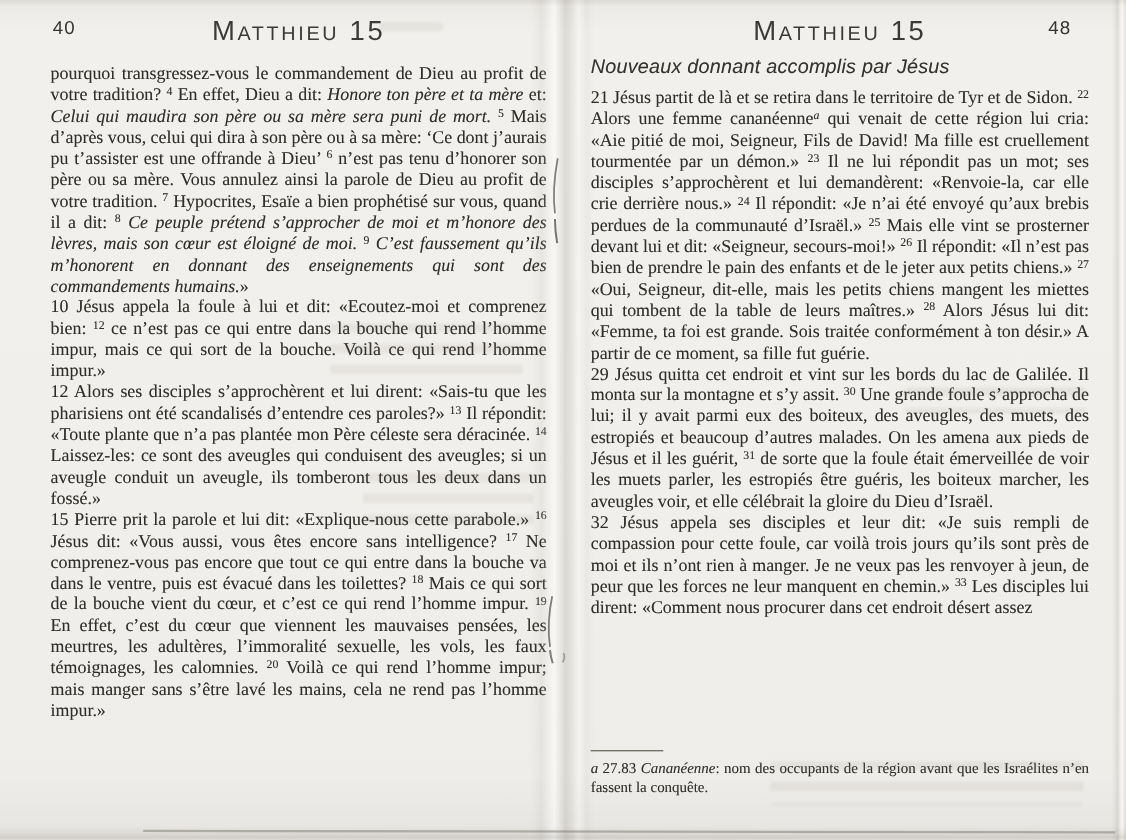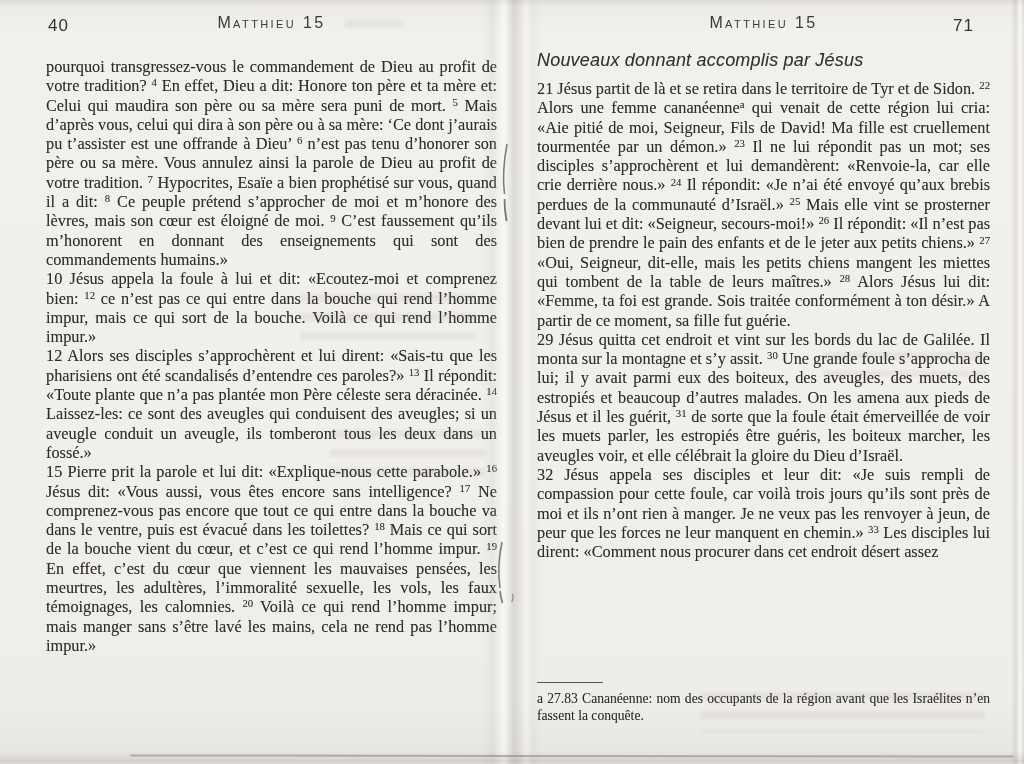--- a/index.html
+++ b/index.html
@@ -15,39 +15,39 @@
   .abs { position: absolute; }
 
   
   .folio {
     font-family: "Liberation Sans", sans-serif;
     font-size: 17px; letter-spacing: 1px; color: #35332f;
   }
   .running-head {
     font-family: "Liberation Sans", sans-serif;
     font-variant: small-caps;
-    font-size: 16px; letter-spacing: 2.4px;
+    font-size: 25px; letter-spacing: 2.4px;
     color: #3c3a36; text-align: center;
   }
   .folio-left  { left: 48px;  top: 16px; }
   .head-left   { left: 46px;  top: 14px; width: 451px; }
   .head-right  { left: 537px; top: 14px; width: 453px; }
   .folio-right { left: 953px; top: 16px; }
 
   
   .body-text {
     text-align: justify;
     font-size: 16.3px; line-height: 19.3px;
     text-shadow: 0 0 0.5px rgba(47,45,41,0.35);
     hyphens: auto; -webkit-hyphens: auto;
   }
   .text-left  { left: 46px;  top: 57px; width: 451px; }
   .text-right { left: 537px; top: 79px; width: 453px; }
   .para { margin: 0; }
-  .it { }
+  .it { font-style: italic; }
   .vnum {
     font-size: 0.66em; line-height: 0;
     position: relative; top: -0.45em;
   }
 
   .section-heading {
     left: 537px; top: 50px; width: 453px;
     font-family: "Liberation Sans", sans-serif;
     font-style: italic; font-size: 18px; letter-spacing: 0.2px;
     color: #34322e;
@@ -110,21 +110,21 @@
     <div class="abs body-text text-left" lang="fr">
         <p class="para"><span>pourquoi transgressez-vous le commandement de Dieu au profit de votre tradition? </span><span class="vnum">4</span><span> En effet, Dieu a dit: </span><span class="it">Honore ton père et ta mère</span><span> et: </span><span class="it">Celui qui maudira son père ou sa mère sera puni de mort. </span><span class="vnum">5</span><span> Mais d’après vous, celui qui dira à son père ou à sa mère: ‘Ce dont j’aurais pu t’assister est une offrande à Dieu’ </span><span class="vnum">6</span><span> n’est pas tenu d’honorer son père ou sa mère. Vous annulez ainsi la parole de Dieu au profit de votre tradition. </span><span class="vnum">7</span><span> Hypocrites, Esaïe a bien prophétisé sur vous, quand il a dit: </span><span class="vnum">8</span><span class="it"> Ce peuple prétend s’approcher de moi et m’honore des lèvres, mais son cœur est éloigné de moi. </span><span class="vnum">9</span><span class="it"> C’est faussement qu’ils m’honorent en donnant des enseignements qui sont des commandements humains.</span><span>»</span></p>
         <p class="para"><span>10 Jésus appela la foule à lui et dit: «Ecoutez-moi et comprenez bien: </span><span class="vnum">12</span><span> ce n’est pas ce qui entre dans la bouche qui rend l’homme impur, mais ce qui sort de la bouche. Voilà ce qui rend l’homme impur.»</span></p>
         <p class="para"><span>12 Alors ses disciples s’approchèrent et lui dirent: «Sais-tu que les pharisiens ont été scandalisés d’entendre ces paroles?» </span><span class="vnum">13</span><span> Il répondit: «Toute plante que n’a pas plantée mon Père céleste sera déracinée. </span><span class="vnum">14</span><span> Laissez-les: ce sont des aveugles qui conduisent des aveugles; si un aveugle conduit un aveugle, ils tomberont tous les deux dans un fossé.»</span></p>
         <p class="para"><span>15 Pierre prit la parole et lui dit: «Explique-nous cette parabole.» </span><span class="vnum">16</span><span> Jésus dit: «Vous aussi, vous êtes encore sans intelligence? </span><span class="vnum">17</span><span> Ne comprenez-vous pas encore que tout ce qui entre dans la bouche va dans le ventre, puis est évacué dans les toilettes? </span><span class="vnum">18</span><span> Mais ce qui sort de la bouche vient du cœur, et c’est ce qui rend l’homme impur. </span><span class="vnum">19</span><span> En effet, c’est du cœur que viennent les mauvaises pensées, les meurtres, les adultères, l’immoralité sexuelle, les vols, les faux témoignages, les calomnies. </span><span class="vnum">20</span><span> Voilà ce qui rend l’homme impur; mais manger sans s’être lavé les mains, cela ne rend pas l’homme impur.»</span></p>
       </div>
   </div>
 
   <div>
     <div class="abs running-head head-right">Matthieu 15</div>
-    <div class="abs folio folio-right">71</div>
+    <div class="abs folio folio-right">48</div>
     <div class="abs section-heading">Nouveaux donnant accomplis par Jésus</div>
     <div class="abs body-text text-right" lang="fr">
         <p class="para"><span>21 Jésus partit de là et se retira dans le territoire de Tyr et de Sidon. </span><span class="vnum">22</span><span> Alors une femme cananéenne</span><span class="vnum it">a</span><span> qui venait de cette région lui cria: «Aie pitié de moi, Seigneur, Fils de David! Ma fille est cruellement tourmentée par un démon.» </span><span class="vnum">23</span><span> Il ne lui répondit pas un mot; ses disciples s’approchèrent et lui demandèrent: «Renvoie-la, car elle crie derrière nous.» </span><span class="vnum">24</span><span> Il répondit: «Je n’ai été envoyé qu’aux brebis perdues de la communauté d’Israël.» </span><span class="vnum">25</span><span> Mais elle vint se prosterner devant lui et dit: «Seigneur, secours-moi!» </span><span class="vnum">26</span><span> Il répondit: «Il n’est pas bien de prendre le pain des enfants et de le jeter aux petits chiens.» </span><span class="vnum">27</span><span> «Oui, Seigneur, dit-elle, mais les petits chiens mangent les miettes qui tombent de la table de leurs maîtres.» </span><span class="vnum">28</span><span> Alors Jésus lui dit: «Femme, ta foi est grande. Sois traitée conformément à ton désir.» A partir de ce moment, sa fille fut guérie.</span></p>
         <p class="para"><span>29 Jésus quitta cet endroit et vint sur les bords du lac de Galilée. Il monta sur la montagne et s’y assit. </span><span class="vnum">30</span><span> Une grande foule s’approcha de lui; il y avait parmi eux des boiteux, des aveugles, des muets, des estropiés et beaucoup d’autres malades. On les amena aux pieds de Jésus et il les guérit, </span><span class="vnum">31</span><span> de sorte que la foule était émerveillée de voir les muets parler, les estropiés être guéris, les boiteux marcher, les aveugles voir, et elle célébrait la gloire du Dieu d’Israël.</span></p>
         <p class="para"><span>32 Jésus appela ses disciples et leur dit: «Je suis rempli de compassion pour cette foule, car voilà trois jours qu’ils sont près de moi et ils n’ont rien à manger. Je ne veux pas les renvoyer à jeun, de peur que les forces ne leur manquent en chemin.» </span><span class="vnum">33</span><span> Les disciples lui dirent: «Comment nous procurer dans cet endroit désert assez</span></p>
       </div>
     <div class="abs fn-rule"></div>
     <div class="abs footnote" lang="fr"><span class="it">a</span><span> 27.83 </span><span class="it">Cananéenne</span><span>: nom des occupants de la région avant que les Israélites n’en fassent la conquête.</span></div>
   </div>
 

